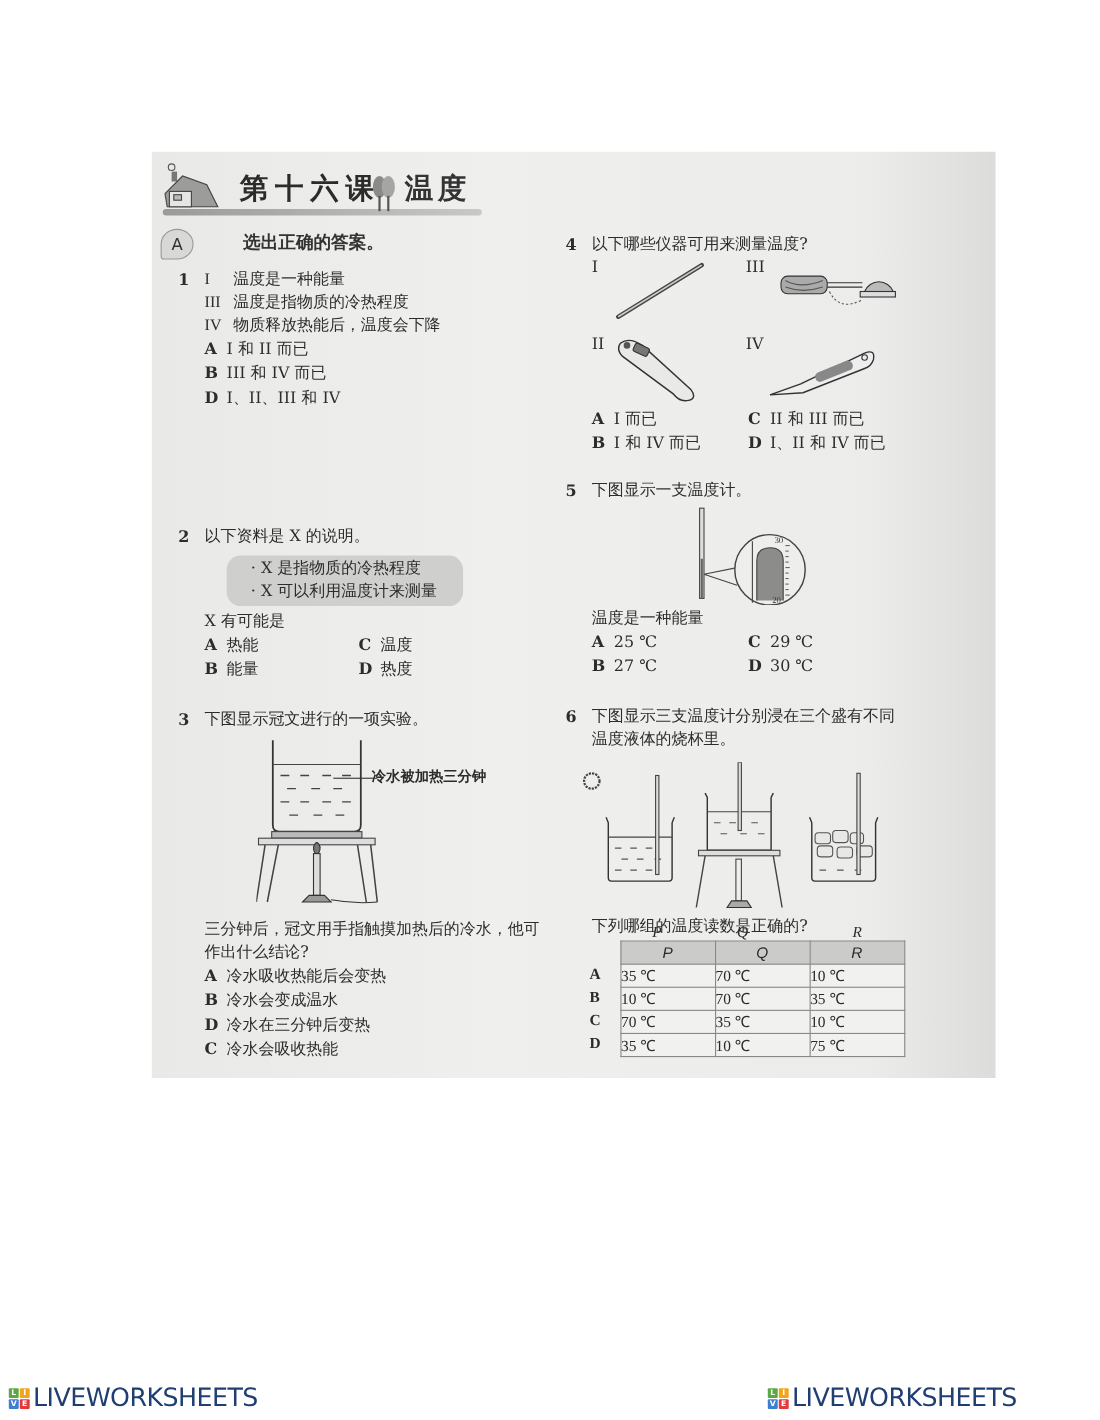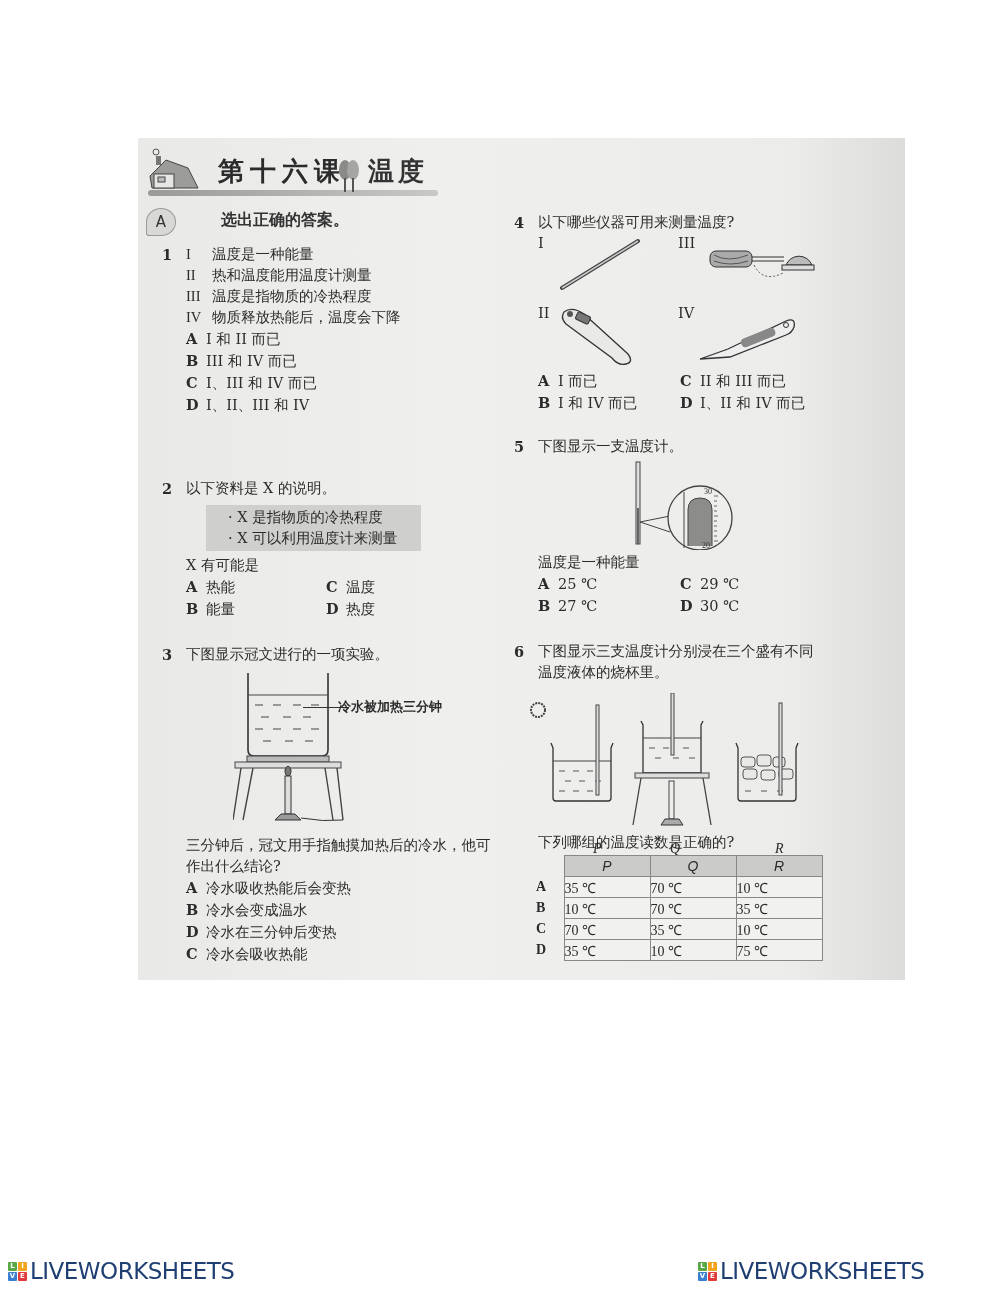--- a/index.html
+++ b/index.html
@@ -25,21 +25,21 @@
   
   .q { font-size: 14.5px; line-height: 21px; color: #2c2c2c; }
   .qnum { position: absolute; left: 0; top: 0; font-weight: bold; font-family: "DejaVu Serif", serif; }
   .qtext { padding-left: 24px; }
   .opt { padding-left: 24px; white-space: nowrap; }
   .opt b { display: inline-block; width: 20px; font-weight: bold; }
   .roman { display: inline-block; width: 26px; font-family: "Liberation Serif", serif; }
   .two-col { display: grid; grid-template-columns: 140px 140px; padding-left: 24px; }
   .two-col span b { display: inline-block; width: 20px; }
 
-  .infobox { margin: 6px 0 4px 44px; width: 215px; padding: 2px 10px 2px 22px; background: #cfcfcd; }
+  .infobox { margin: 6px 0 4px 44px; width: 215px; padding: 2px 10px 2px 22px; background: #cfcfcd; border-radius: 13px; }
 
   .fig-label { font-size: 13px; font-weight: bold; }
 
   
   table.temps { border-collapse: collapse; font-family: "Liberation Serif", serif; font-size: 14px; }
   table.temps th { background: #cbcbc9; font-style: italic; font-family: "Liberation Sans", sans-serif; font-weight: normal; width: 86px; height: 21px; border: 1px solid #888; }
   table.temps td { border: 1px solid #888; height: 21px; background: #f1f1ef; }
   table.temps td.rowlab { border: none; background: transparent; font-weight: bold; width: 28px; text-align: left; }
   table.temps th.blank { background: transparent; border: none; width: 28px; }
 
@@ -70,26 +70,24 @@
     <rect x="14" y="20" width="2" height="14" fill="#555"></rect>
   </svg>
   <div class="abs lesson-topic">温度</div>
 
   <div class="abs section-badge">A</div>
   <div class="abs section-title">选出正确的答案。</div>
 
   <div class="abs q" style="left:24px; top:106px; width:320px;">
     <span class="qnum">1</span>
     <div class="opt"><span class="roman">I</span><span>温度是一种能量</span></div>
-    <div class="opt"><span class="roman">II</span><span>热和温度能用温度计测量</span></div>
     <div class="opt"><span class="roman">III</span><span>温度是指物质的冷热程度</span></div>
     <div class="opt"><span class="roman">IV</span><span>物质释放热能后，温度会下降</span></div>
     <div class="opt"><b>A</b><span>I 和 II 而已</span></div>
     <div class="opt"><b>B</b><span>III 和 IV 而已</span></div>
-    <div class="opt"><b>C</b><span>I、III 和 IV 而已</span></div>
     <div class="opt"><b>D</b><span>I、II、III 和 IV</span></div>
   </div>
 
   <div class="abs q" style="left:24px; top:340px; width:330px;">
     <span class="qnum">2</span>
     <div class="qtext">以下资料是 X 的说明。</div>
     <div class="infobox">
       <div>· X 是指物质的冷热程度</div>
       <div>· X 可以利用温度计来测量</div>
     </div>

